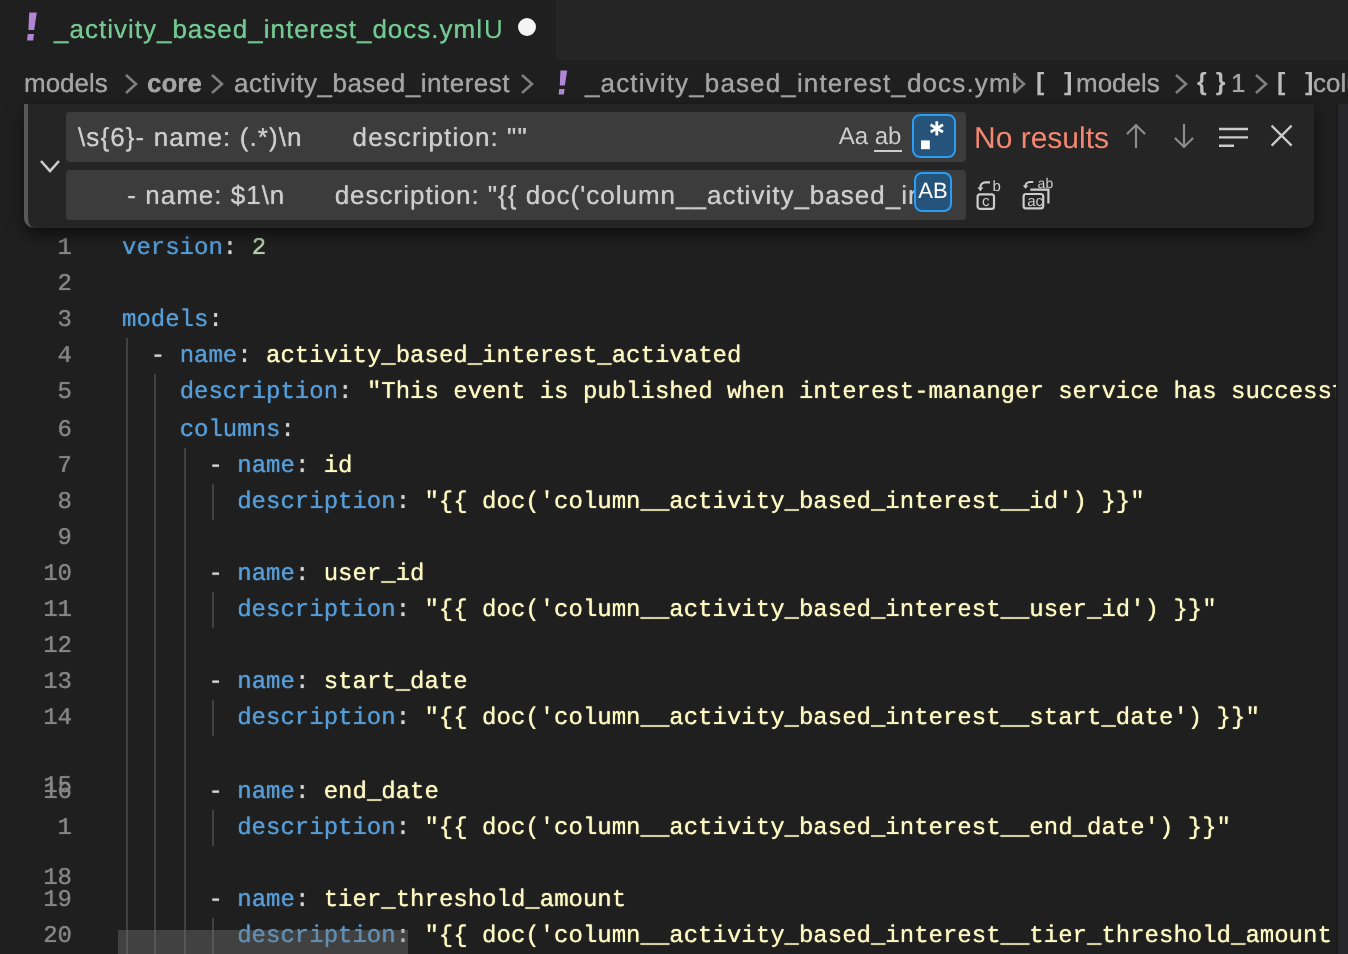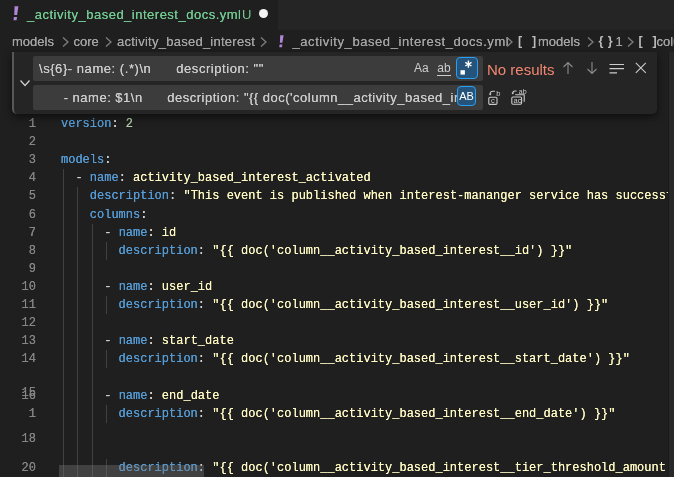--- a/index.html
+++ b/index.html
@@ -37,21 +37,21 @@
 
 
 #findw { left:12px; top:52px; width:645px; height:62px; background:#252526; border-left:2px solid #585858; border-radius:0 0 5px 5px; box-shadow:0 3px 8px rgba(0,0,0,0.55); }
 #togglerep { left:18.5px; top:79px; }
 .finput { position:absolute; left:33px; width:450px; height:25px; background:#3c3c3c; border-radius:2px; color:#cccccc; font-size:13px; line-height:25px; white-space:pre; overflow:hidden; text-shadow:0 0 0.4px currentColor; }
 #findinput { top:56px; letter-spacing:0.55px; }
 #repinput { top:85px; letter-spacing:0.5px; }
 .itext { position:absolute; left:6px; top:0; line-height:25px; white-space:pre; }
 #reptext { width:418px; overflow:hidden; }
 .optbtn { position:absolute; font-size:12px; color:#cccccc; }
-#optAa { left:414px; top:56px; width:20px; text-align:left; line-height:24px; }
+#optAa { left:414px; top:56px; width:20px; text-align:right; line-height:24px; }
 #optab { left:434px; top:56px; width:20px; text-align:center; line-height:24px; }
 #optab span { border-bottom:1px solid #cccccc; padding-bottom:0px; }
 #optre { left:456px; top:57px; width:22px; height:22px; background:#25537a; border:1px solid #2a9df4; border-radius:4px; overflow:hidden; } #optre svg { display:block; margin:-1px; }
 #optAB { left:457px; top:86px; width:19px; height:20px; background:#25537a; border:1px solid #2a9df4; border-radius:4px; color:#ffffff; font-size:11px; text-align:center; line-height:19px; }
 #noresults { left:487px; top:61px; font-size:15px; color:#f48771; }
 .navic { position:absolute; top:60px; }
 </style>
 </head>
 <body>
 
@@ -62,21 +62,21 @@
   </svg>
 <div id="tabname" class="abs">_activity_based_interest_docs.yml</div>
 <div id="tabu" class="abs">U</div>
 <div id="tabdot" class="abs"></div>
 
 <div id="crumbs" class="abs">
   <span class="bc" style="left:12px;">models</span>
   <svg class="bsep" style="left:61px;" width="9" height="12" viewBox="0 0 9 12">
       <path d="M2 1.5 L7 6 L2 10.5" stroke="#7f7f7f" stroke-width="1.3" fill="none"></path>
     </svg>
-  <span class="bc" style="left:73.5px;">core</span>
+  <span class="bc" style="left:73.5px;font-weight:bold;">core</span>
   <svg class="bsep" style="left:104px;" width="9" height="12" viewBox="0 0 9 12">
       <path d="M2 1.5 L7 6 L2 10.5" stroke="#7f7f7f" stroke-width="1.3" fill="none"></path>
     </svg>
   <span class="bc" style="left:117px; letter-spacing:0.25px;">activity_based_interest</span>
   <svg class="bsep" style="left:259px;" width="9" height="12" viewBox="0 0 9 12">
       <path d="M2 1.5 L7 6 L2 10.5" stroke="#7f7f7f" stroke-width="1.3" fill="none"></path>
     </svg>
   <svg class="bsep" style="left:277.5px; top:5px;" width="7" height="13" viewBox="0 0 7 13">
       <path d="M2.2 0.2 L5.6 0.2 L4.4 7.8 L1.9 7.8 Z M1.6 9.5 L4.3 9.5 L4 12.3 L1.3 12.3 Z" fill="#b085d6"></path>
     </svg>
@@ -120,20 +120,21 @@
   <div class="cl" style="top:208px; width:668px;"><span class="ln">9</span></div>
   <div class="cl" style="top:226px; width:668px;"><span class="ln">10</span><span class="lt">      <span class="p">-</span> <span class="k">name</span><span class="p">:</span> <span class="s">user_id</span></span></div>
   <div class="cl" style="top:244px; width:668px;"><span class="ln">11</span><span class="lt">        <span class="k">description</span><span class="p">:</span> <span class="s">"{{ doc('column__activity_based_interest__user_id') }}"</span></span></div>
   <div class="cl" style="top:262px; width:668px;"><span class="ln">12</span></div>
   <div class="cl" style="top:280px; width:668px;"><span class="ln">13</span><span class="lt">      <span class="p">-</span> <span class="k">name</span><span class="p">:</span> <span class="s">start_date</span></span></div>
   <div class="cl" style="top:298px; width:668px;"><span class="ln">14</span><span class="lt">        <span class="k">description</span><span class="p">:</span> <span class="s">"{{ doc('column__activity_based_interest__start_date') }}"</span></span></div>
   <div class="cl" style="top:332px; width:668px;padding-left:24px;"><span class="ln">15</span></div>
   <div class="cl" style="top:335px; width:668px;"><span class="ln">16</span><span class="lt">      <span class="p">-</span> <span class="k">name</span><span class="p">:</span> <span class="s">end_date</span></span></div>
   <div class="cl" style="top:353px; width:668px;"><span class="ln">1</span><span class="lt">        <span class="k">description</span><span class="p">:</span> <span class="s">"{{ doc('column__activity_based_interest__end_date') }}"</span></span></div>
   <div class="cl" style="top:378px; width:668px;"><span class="ln">18</span></div>
+  <div class="cl" style="top:389px; width:668px;"><span class="ln">19</span><span class="lt">      <span class="p">-</span> <span class="k">name</span><span class="p">:</span> <span class="s">tier_threshold_amount</span></span></div>
   <div class="cl" style="top:407px; width:668px;"><span class="ln">20</span><span class="lt">        <span class="k">description</span><span class="p">:</span> <span class="s">"{{ doc('column__activity_based_interest__tier_threshold_amount</span></span></div>
 </div>
 
 <div id="hscroll" class="abs"></div>
 <div id="minimap" class="abs"></div>
 
 <div id="findw" class="abs"></div>
 <svg id="togglerep" class="abs" width="12" height="10" viewBox="0 0 12 10">
     <path d="M1.5 1.5 L6 6.5 L10.5 1.5" stroke="#cccccc" stroke-width="1.3" fill="none"></path>
   </svg>

